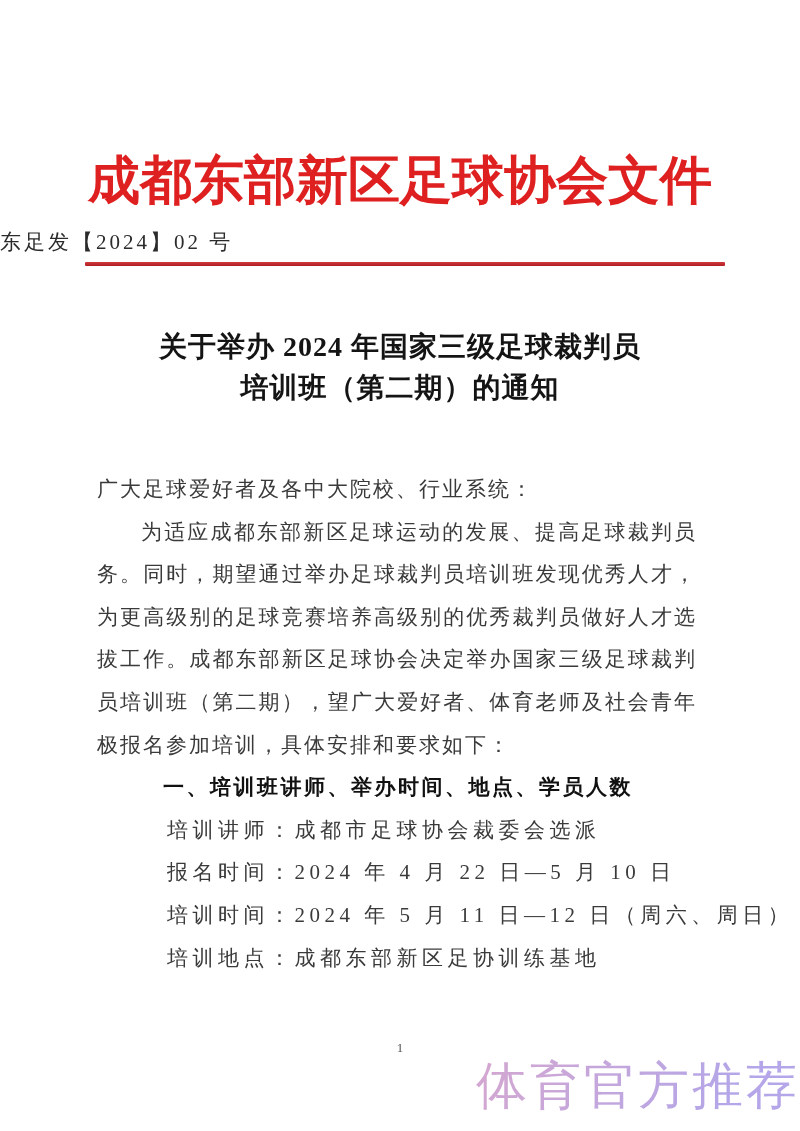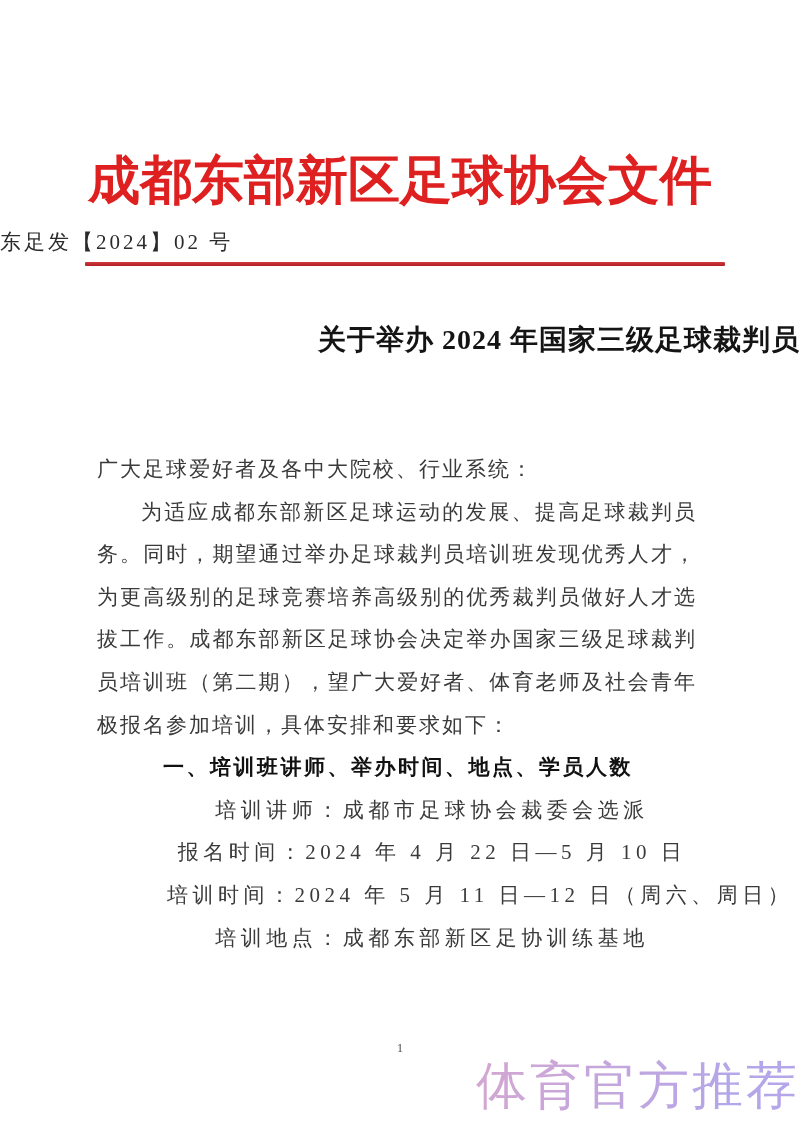--- a/index.html
+++ b/index.html
@@ -27,28 +27,28 @@
     letter-spacing:3px;
     white-space:nowrap;
   }
   .red-rule{
     position:absolute;top:262px;left:85px;
     width:640px;height:4px;
     background:linear-gradient(var(--rule-red-light,#cf3a3e),var(--rule-red,#b01f24));
     border-radius:1px;
   }
   .notice-title{
-    position:absolute;top:319px;left:0;width:800px;
-    text-align:right;
+    position:absolute;top:326px;left:0;width:800px;
+    text-align:center;
     font-size:28px;font-weight:bold;color:#141414;
     line-height:41px;letter-spacing:1px;
     white-space:nowrap;
   }
   .body-flow{
-    position:absolute;top:448px;left:97px;width:600px;font-family:Liberation Serif, serif;
+    position:absolute;top:468px;left:97px;width:600px;font-family:Liberation Serif, serif;
   }
   .line{
     height:42.6px;line-height:42.6px;
     font-size:21px;
     letter-spacing:2px;
     color:#3a3a3a;
     white-space:nowrap;
   }
   .line.fill{
     white-space:normal;
@@ -59,21 +59,20 @@
     overflow:hidden;
   }
   .line.indent2{text-indent:44px;}
   .line.heading{
     font-weight:bold;color:#111;
     padding-left:66px;letter-spacing:2.5px;
   }
   .line.item{
     padding-left:70px;
     letter-spacing:4.5px;
-    text-align:center;
   }
   .page-number{
     position:absolute;top:1040px;left:0;width:800px;
     text-align:center;
     font-size:13px;color:#555;
   }
   .watermark{
     position:absolute;top:1052px;left:0;width:800px;
     text-align:right;
     font-size:51px;
@@ -92,20 +91,21 @@
 <div class="page">
 
   <div class="org-title">成都东部新区足球协会文件</div>
 
   <div class="doc-number">东足发【2024】02 号</div>
 
   <div class="red-rule"></div>
 
   <div class="notice-title">
     <div>关于举办 2024 年国家三级足球裁判员</div>
+    <div>培训班（第二期）的通知</div>
   </div>
 
   <div class="body-flow">
     <div class="line">广大足球爱好者及各中大院校、行业系统：</div>
     <div class="line fill indent2">为适应成都东部新区足球运动的发展、提高足球裁判员</div>
     <div class="line fill">务。同时，期望通过举办足球裁判员培训班发现优秀人才，</div>
     <div class="line fill">为更高级别的足球竞赛培养高级别的优秀裁判员做好人才选</div>
     <div class="line fill">拔工作。成都东部新区足球协会决定举办国家三级足球裁判</div>
     <div class="line fill">员培训班（第二期），望广大爱好者、体育老师及社会青年积</div>
     <div class="line">极报名参加培训，具体安排和要求如下：</div>

